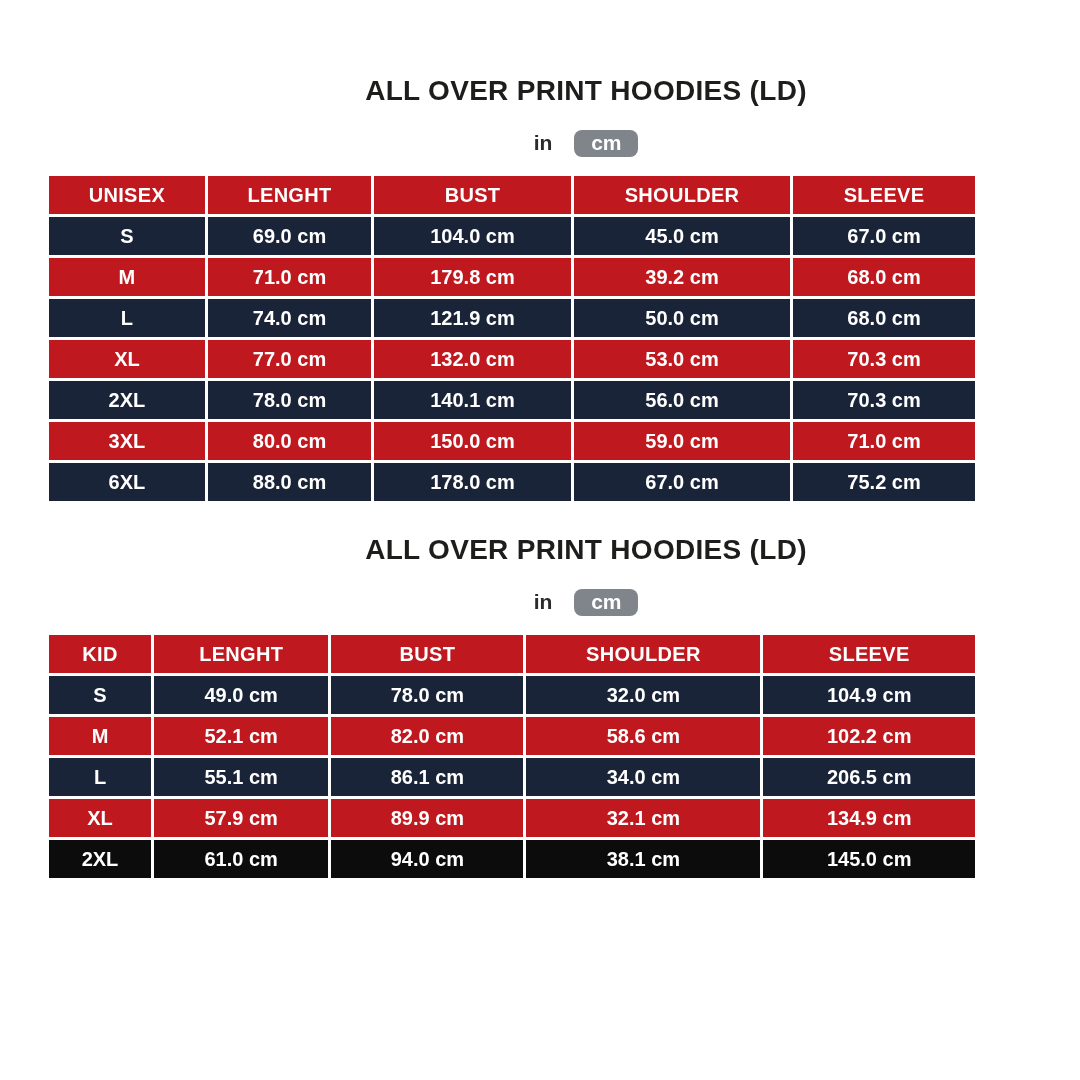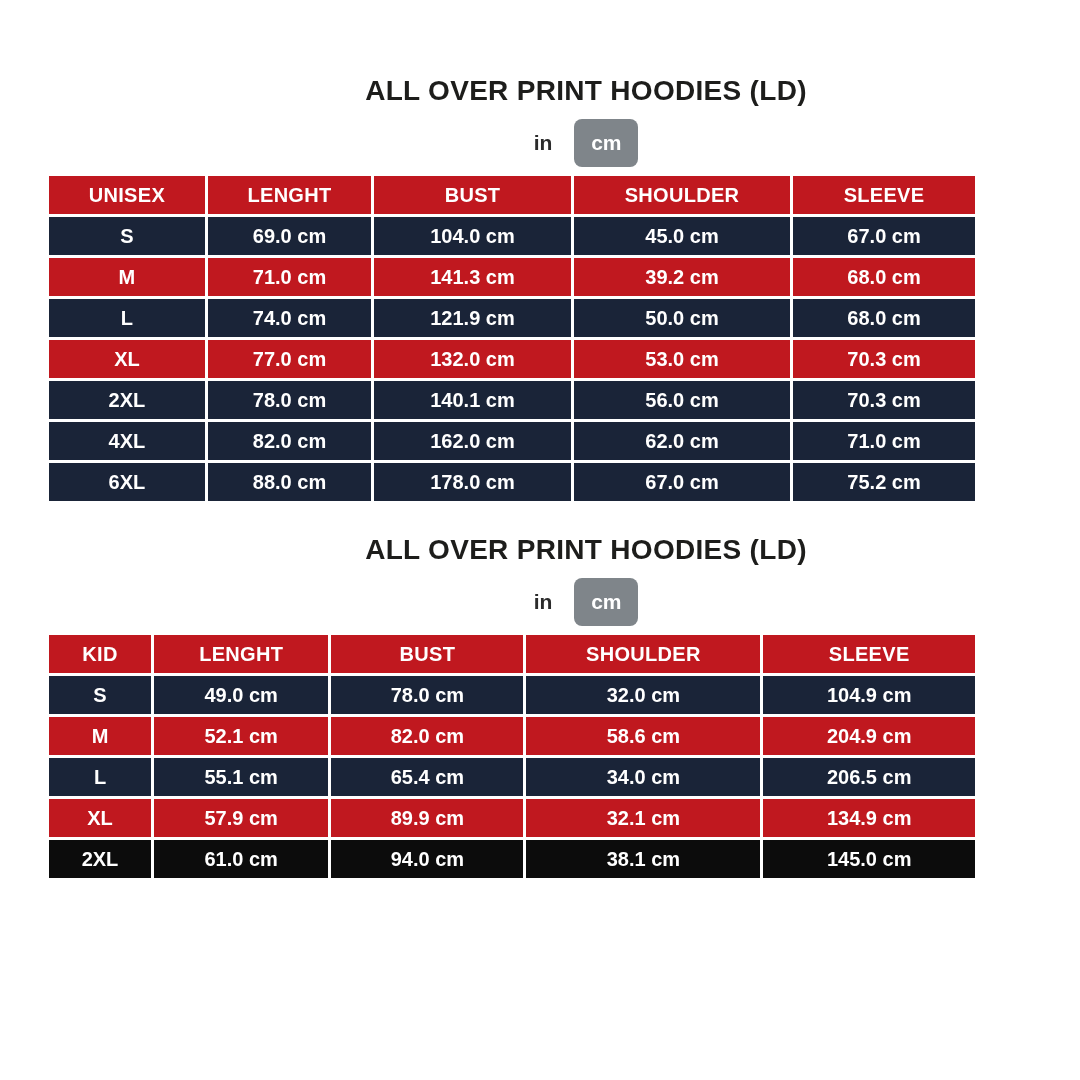--- a/index.html
+++ b/index.html
@@ -16,21 +16,21 @@
 
   .unit-row{
     display:flex;align-items:center;justify-content:center;gap:22px;
     margin-top:19px;height:36px;
   }
   .unit-in{
     color:#2b2b2b;font-size:21px;font-weight:bold;cursor:pointer;
   }
   .unit-cm{
     display:flex;align-items:center;justify-content:center;
-    width:64px;height:48px;border-radius:8px;background:#7f858a;
+    width:64px;height:27px;border-radius:8px;background:#7f858a;
     color:#ffffff;font-size:21px;font-weight:bold;cursor:pointer;
   }
 
   table.size-table{
     width:932px;border-collapse:collapse;table-layout:fixed;
     margin-top:12px;
   }
   .size-table th,.size-table td{
     border:3px solid #ffffff;
     height:38px;padding:0;
@@ -85,21 +85,21 @@
         <tr class="row-navy">
           <td>S</td>
           <td>69.0 cm</td>
           <td>104.0 cm</td>
           <td>45.0 cm</td>
           <td>67.0 cm</td>
         </tr>
         <tr class="row-red">
           <td>M</td>
           <td>71.0 cm</td>
-          <td>141.3 cm</td>
+          <td>179.8 cm</td>
           <td>39.2 cm</td>
           <td>68.0 cm</td>
         </tr>
         <tr class="row-navy">
           <td>L</td>
           <td>74.0 cm</td>
           <td>121.9 cm</td>
           <td>50.0 cm</td>
           <td>68.0 cm</td>
         </tr>
@@ -110,25 +110,25 @@
           <td>53.0 cm</td>
           <td>70.3 cm</td>
         </tr>
         <tr class="row-navy">
           <td>2XL</td>
           <td>78.0 cm</td>
           <td>140.1 cm</td>
           <td>56.0 cm</td>
           <td>70.3 cm</td>
         </tr>
-        <tr class="row-navy">
-          <td>4XL</td>
-          <td>82.0 cm</td>
-          <td>162.0 cm</td>
-          <td>62.0 cm</td>
+        <tr class="row-red">
+          <td>3XL</td>
+          <td>80.0 cm</td>
+          <td>150.0 cm</td>
+          <td>59.0 cm</td>
           <td>71.0 cm</td>
         </tr>
         <tr class="row-navy">
           <td>6XL</td>
           <td>88.0 cm</td>
           <td>178.0 cm</td>
           <td>67.0 cm</td>
           <td>75.2 cm</td>
         </tr>
       </tbody>
@@ -166,26 +166,26 @@
           <td>49.0 cm</td>
           <td>78.0 cm</td>
           <td>32.0 cm</td>
           <td>104.9 cm</td>
         </tr>
         <tr class="row-red">
           <td>M</td>
           <td>52.1 cm</td>
           <td>82.0 cm</td>
           <td>58.6 cm</td>
-          <td>204.9 cm</td>
+          <td>102.2 cm</td>
         </tr>
         <tr class="row-navy">
           <td>L</td>
           <td>55.1 cm</td>
-          <td>65.4 cm</td>
+          <td>86.1 cm</td>
           <td>34.0 cm</td>
           <td>206.5 cm</td>
         </tr>
         <tr class="row-red">
           <td>XL</td>
           <td>57.9 cm</td>
           <td>89.9 cm</td>
           <td>32.1 cm</td>
           <td>134.9 cm</td>
         </tr>

